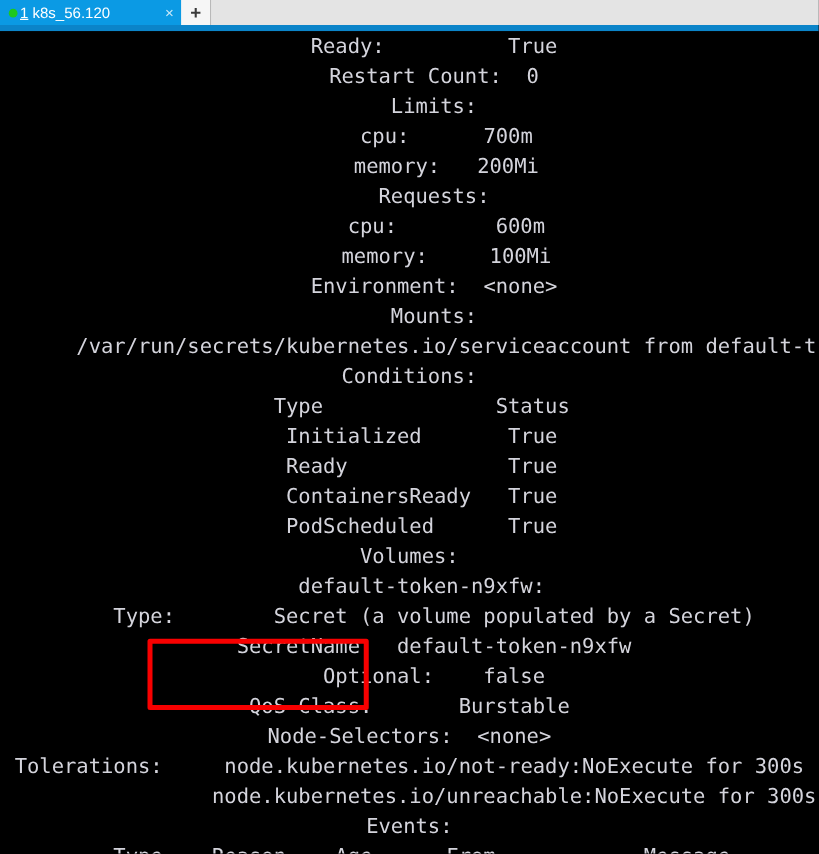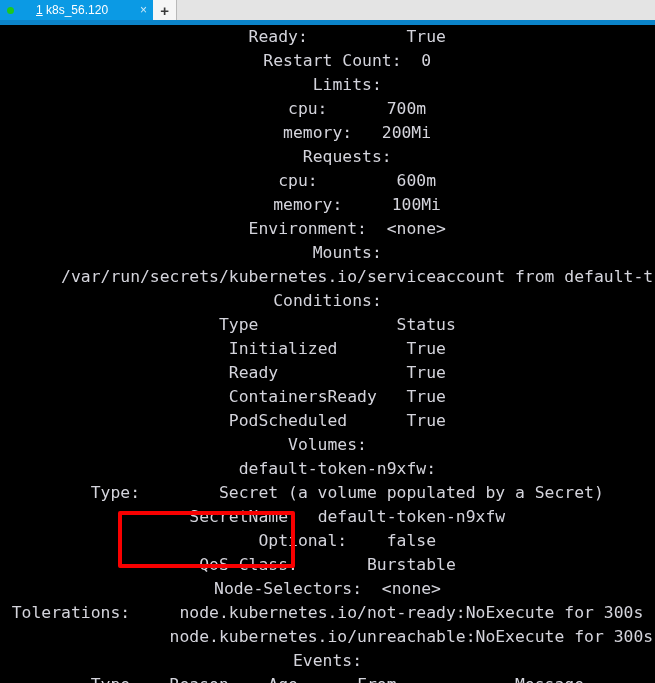--- a/index.html
+++ b/index.html
@@ -10,21 +10,21 @@
   }
   #app{position:relative;width:655px;height:683px;overflow:hidden;background:#000;}
 
   
   .tabbar{
     position:absolute;left:0;top:0;width:655px;height:20px;
     background:#e4e4e4;
     display:flex;align-items:stretch;
   }
   .tab{
-    display:flex;align-items:center;gap:22px;
+    display:flex;align-items:center;gap:2px;
     height:20px;padding:0 6px 0 7px;
     background:#0b9ae4;color:#ffffff;
     font-family:"Liberation Sans",sans-serif;font-size:12px;
     box-sizing:border-box;min-width:145px;
   }
   .tab .dot{
     width:7px;height:7px;border-radius:50%;background:#1ec81e;flex:0 0 auto;
   }
   .tab .tab-title{white-space:nowrap;line-height:20px;}
   .tab .tab-title .acc{text-decoration:underline;}

